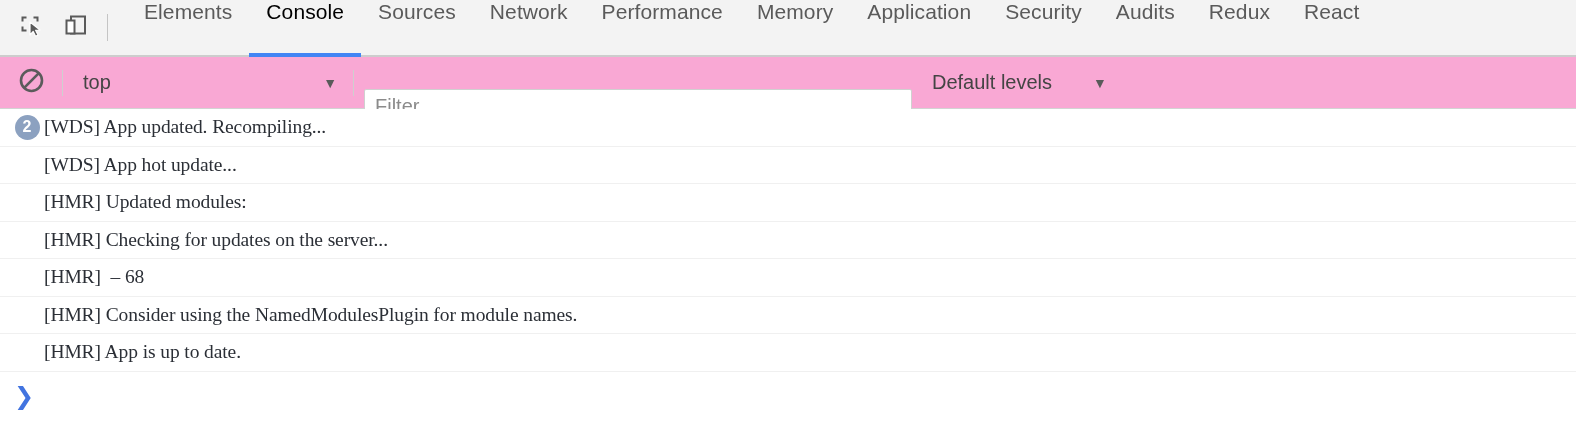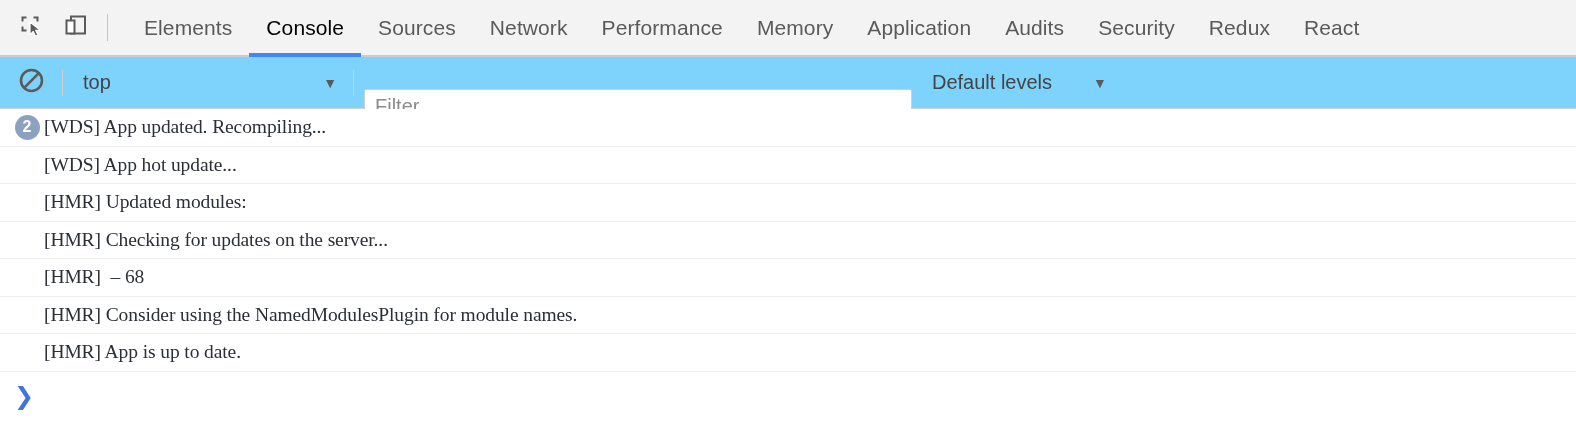--- a/index.html
+++ b/index.html
@@ -51,22 +51,21 @@
     align-self: stretch;
   }
 
   .tabs {
     display: flex;
     align-items: stretch;
     margin-left: 10px;
   }
   .tab {
     display: flex;
-    align-items: center;
-    padding: 8px 17px;
+    padding: 0 17px;
     font-size: 21px;
     color: #5a5a5a;
     cursor: pointer;
     position: relative;
     white-space: nowrap;
     letter-spacing: 0.1px;
   }
   .tab.active {
     color: #000000;
   }
@@ -77,21 +76,21 @@
     right: 0;
     bottom: -2px;
     height: 4px;
     background: #4285f4;
   }
 
   
   .filterbar {
     height: 52px;
     min-height: 52px;
-    background: #7dd3fc;
+    background: #f9a8d4;
     display: flex;
     align-items: center;
     border-bottom: 1px solid #d3d3d3;
     box-sizing: border-box;
   }
 
   .clear-btn {
     width: 42px;
     height: 42px;
     margin-left: 10px;
@@ -276,24 +275,24 @@
       <div class="tab">
           <span>Performance</span>
         </div>
       <div class="tab">
           <span>Memory</span>
         </div>
       <div class="tab">
           <span>Application</span>
         </div>
       <div class="tab">
+          <span>Security</span>
+        </div>
+      <div class="tab">
           <span>Audits</span>
-        </div>
-      <div class="tab">
-          <span>Security</span>
         </div>
       <div class="tab">
           <span>Redux</span>
         </div>
       <div class="tab">
           <span>React</span>
         </div>
     </div>
   </div>
 

